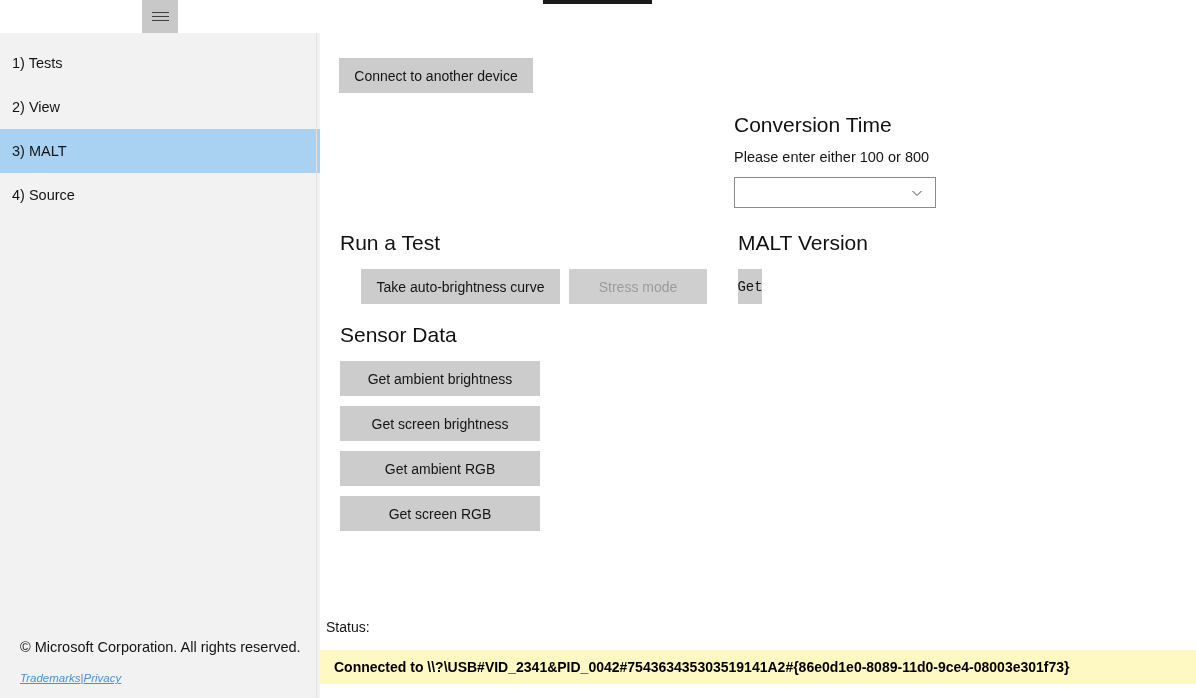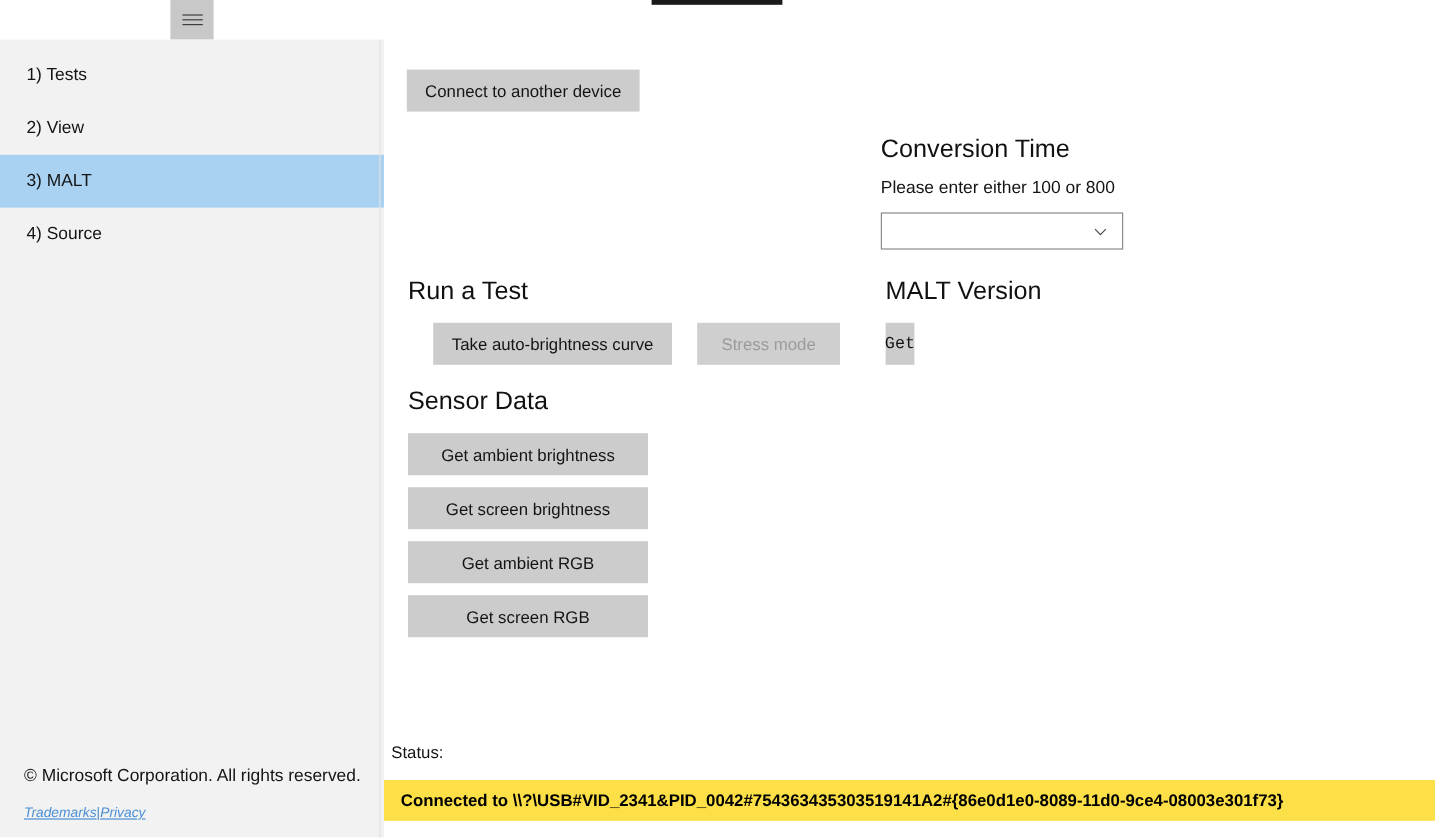--- a/index.html
+++ b/index.html
@@ -73,21 +73,21 @@
     color: #141414;
     padding: 12px 0 0 20px;
     line-height: 20px;
     white-space: nowrap;
   }
   .mode-list { margin-top: 8px; }
   .mode-item {
     height: 44px;
     display: flex;
     align-items: center;
-    padding-left: 22px;
+    padding-left: 12px;
     font-size: 14.5px;
     color: #141414;
     cursor: pointer;
     background: transparent;
     white-space: nowrap;
   }
   .mode-item.selected { background: #a9d2f2; }
 
   .sidebar-footer {
     position: absolute;
@@ -213,21 +213,21 @@
     width: 12px; height: 12px;
     flex: 0 0 auto;
     margin-right: 4px;
   }
 
   
   .grp-runtest { position: absolute; left: 20px; top: 198px; }
   .grp-runtest .section-title { margin: 0 0 14px 0; }
   .runtest-row { display: flex; align-items: flex-start; padding-left: 21px; }
   .btn-curve { width: 199px; height: 35px; }
-  .btn-stress { width: 119px; height: 35px; margin-left: 21px; }
+  .btn-stress { width: 138px; height: 35px; margin-left: 9px; }
 
   
   .grp-malt { position: absolute; left: 418px; top: 198px; }
   .grp-malt .section-title { margin: 0 0 14px 0; }
   .btn-get { width: 24px; height: 35px; font-family: Liberation Mono, monospace; }
 
   
   .grp-sensor { position: absolute; left: 20px; top: 290px; }
   .grp-sensor .section-title { margin: 0 0 14px 0; }
   .sensor-btn {
@@ -241,21 +241,21 @@
     position: absolute;
     left: 6px; top: 586px;
     font-size: 14px;
     color: #141414;
     white-space: nowrap;
   }
   .status-banner {
     position: absolute;
     left: 0px; top: 617px;
     width: 876px; height: 34px;
-    background: #fde047;
+    background: #fef9c3;
     display: flex;
     align-items: center;
   }
   .status-text {
     font-size: 14px;
     font-weight: bold;
     color: #000000;
     padding-left: 14px;
     white-space: nowrap;
   }

